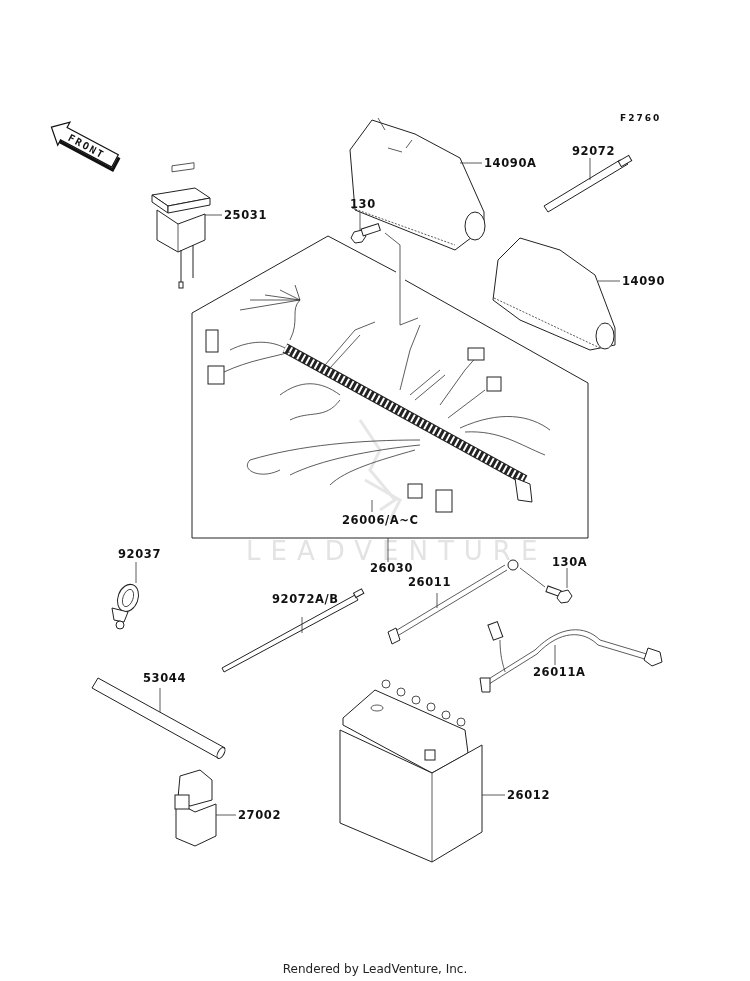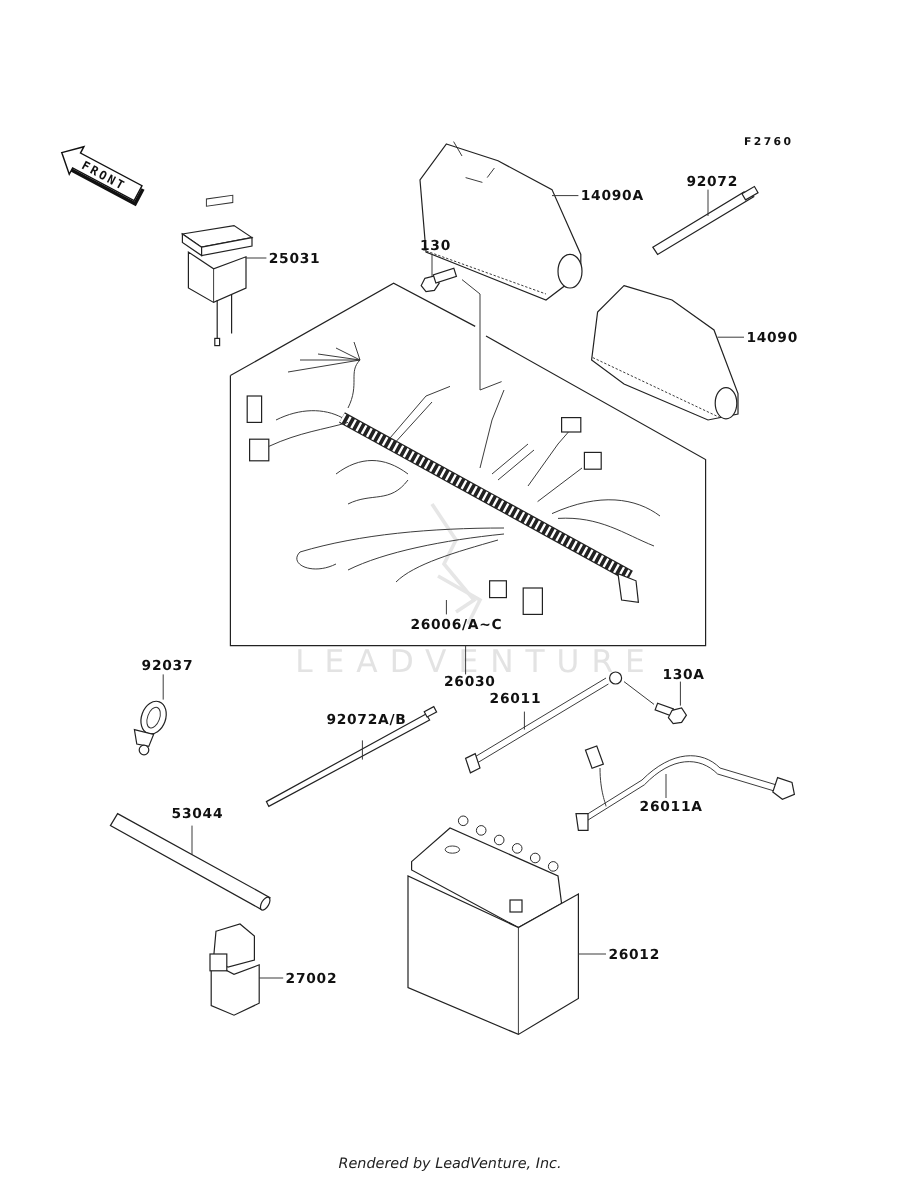--- a/index.html
+++ b/index.html
@@ -8,21 +8,21 @@
     #diagram { position:absolute; left:0; top:0; width:750px; height:981px; }
     .lbl { font-family:"DejaVu Sans", sans-serif; font-size:11.5px; font-weight:bold;
            fill:#111; letter-spacing:0.6px; }
     .code { font-size:9px; letter-spacing:2px; }
     .wm { font-family:"DejaVu Sans", sans-serif; font-size:26px; fill:#e3e3e3;
           letter-spacing:10px; font-weight:normal; }
     .ln { stroke:#222; stroke-width:1; fill:none; }
     .thin { stroke:#333; stroke-width:0.8; fill:none; }
     .part { stroke:#222; stroke-width:1; fill:#fff; }
     .footer { position:absolute; left:0; width:750px; top:962px; text-align:center;
-              font-family:"DejaVu Sans", sans-serif; font-size:12px; color:#222;font-style:italic; }
+              font-family:"DejaVu Sans", sans-serif; font-size:12px; color:#222; }
   </style>
 </head>
 <body>
 
 <svg id="diagram" viewBox="0 0 750 981" xmlns="http://www.w3.org/2000/svg">
 
   <text class="wm" x="246" y="560">LEADVENTURE</text>
   <g stroke="#e6e6e6" stroke-width="3" fill="none">
     <path d="M360 420 L380 450 L370 470 L395 500 L380 510"></path>
     <path d="M365 480 L400 500 L390 520"></path>

